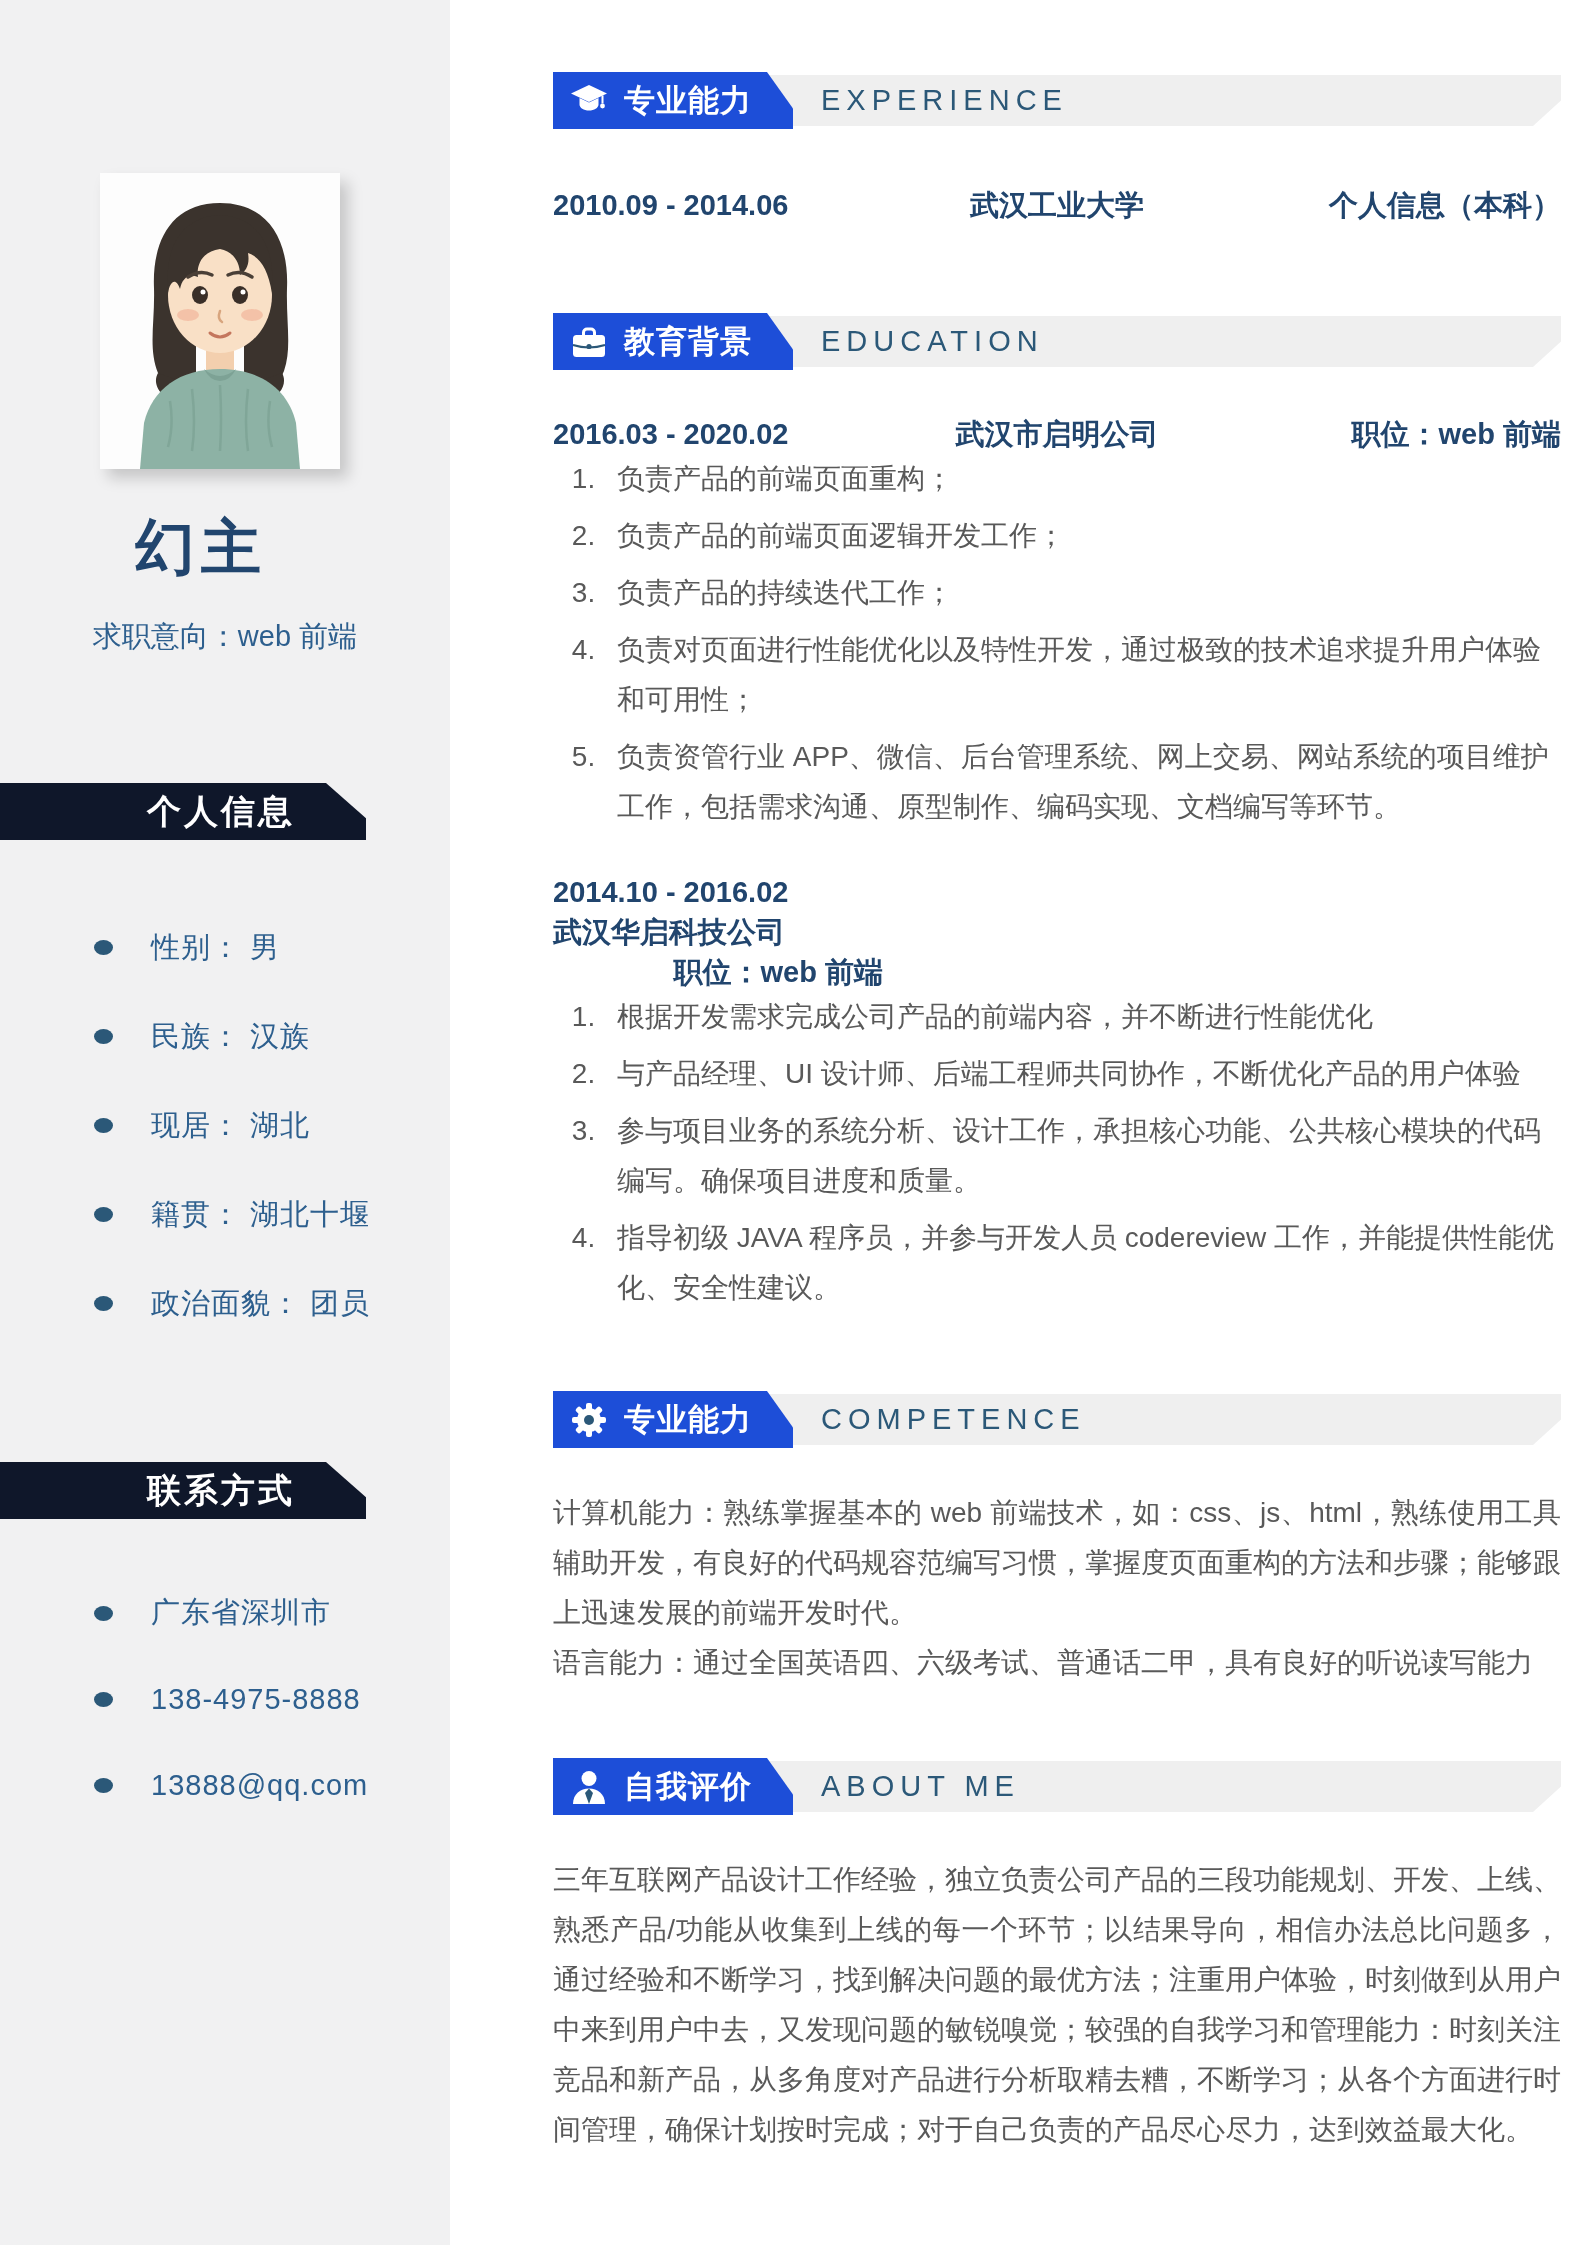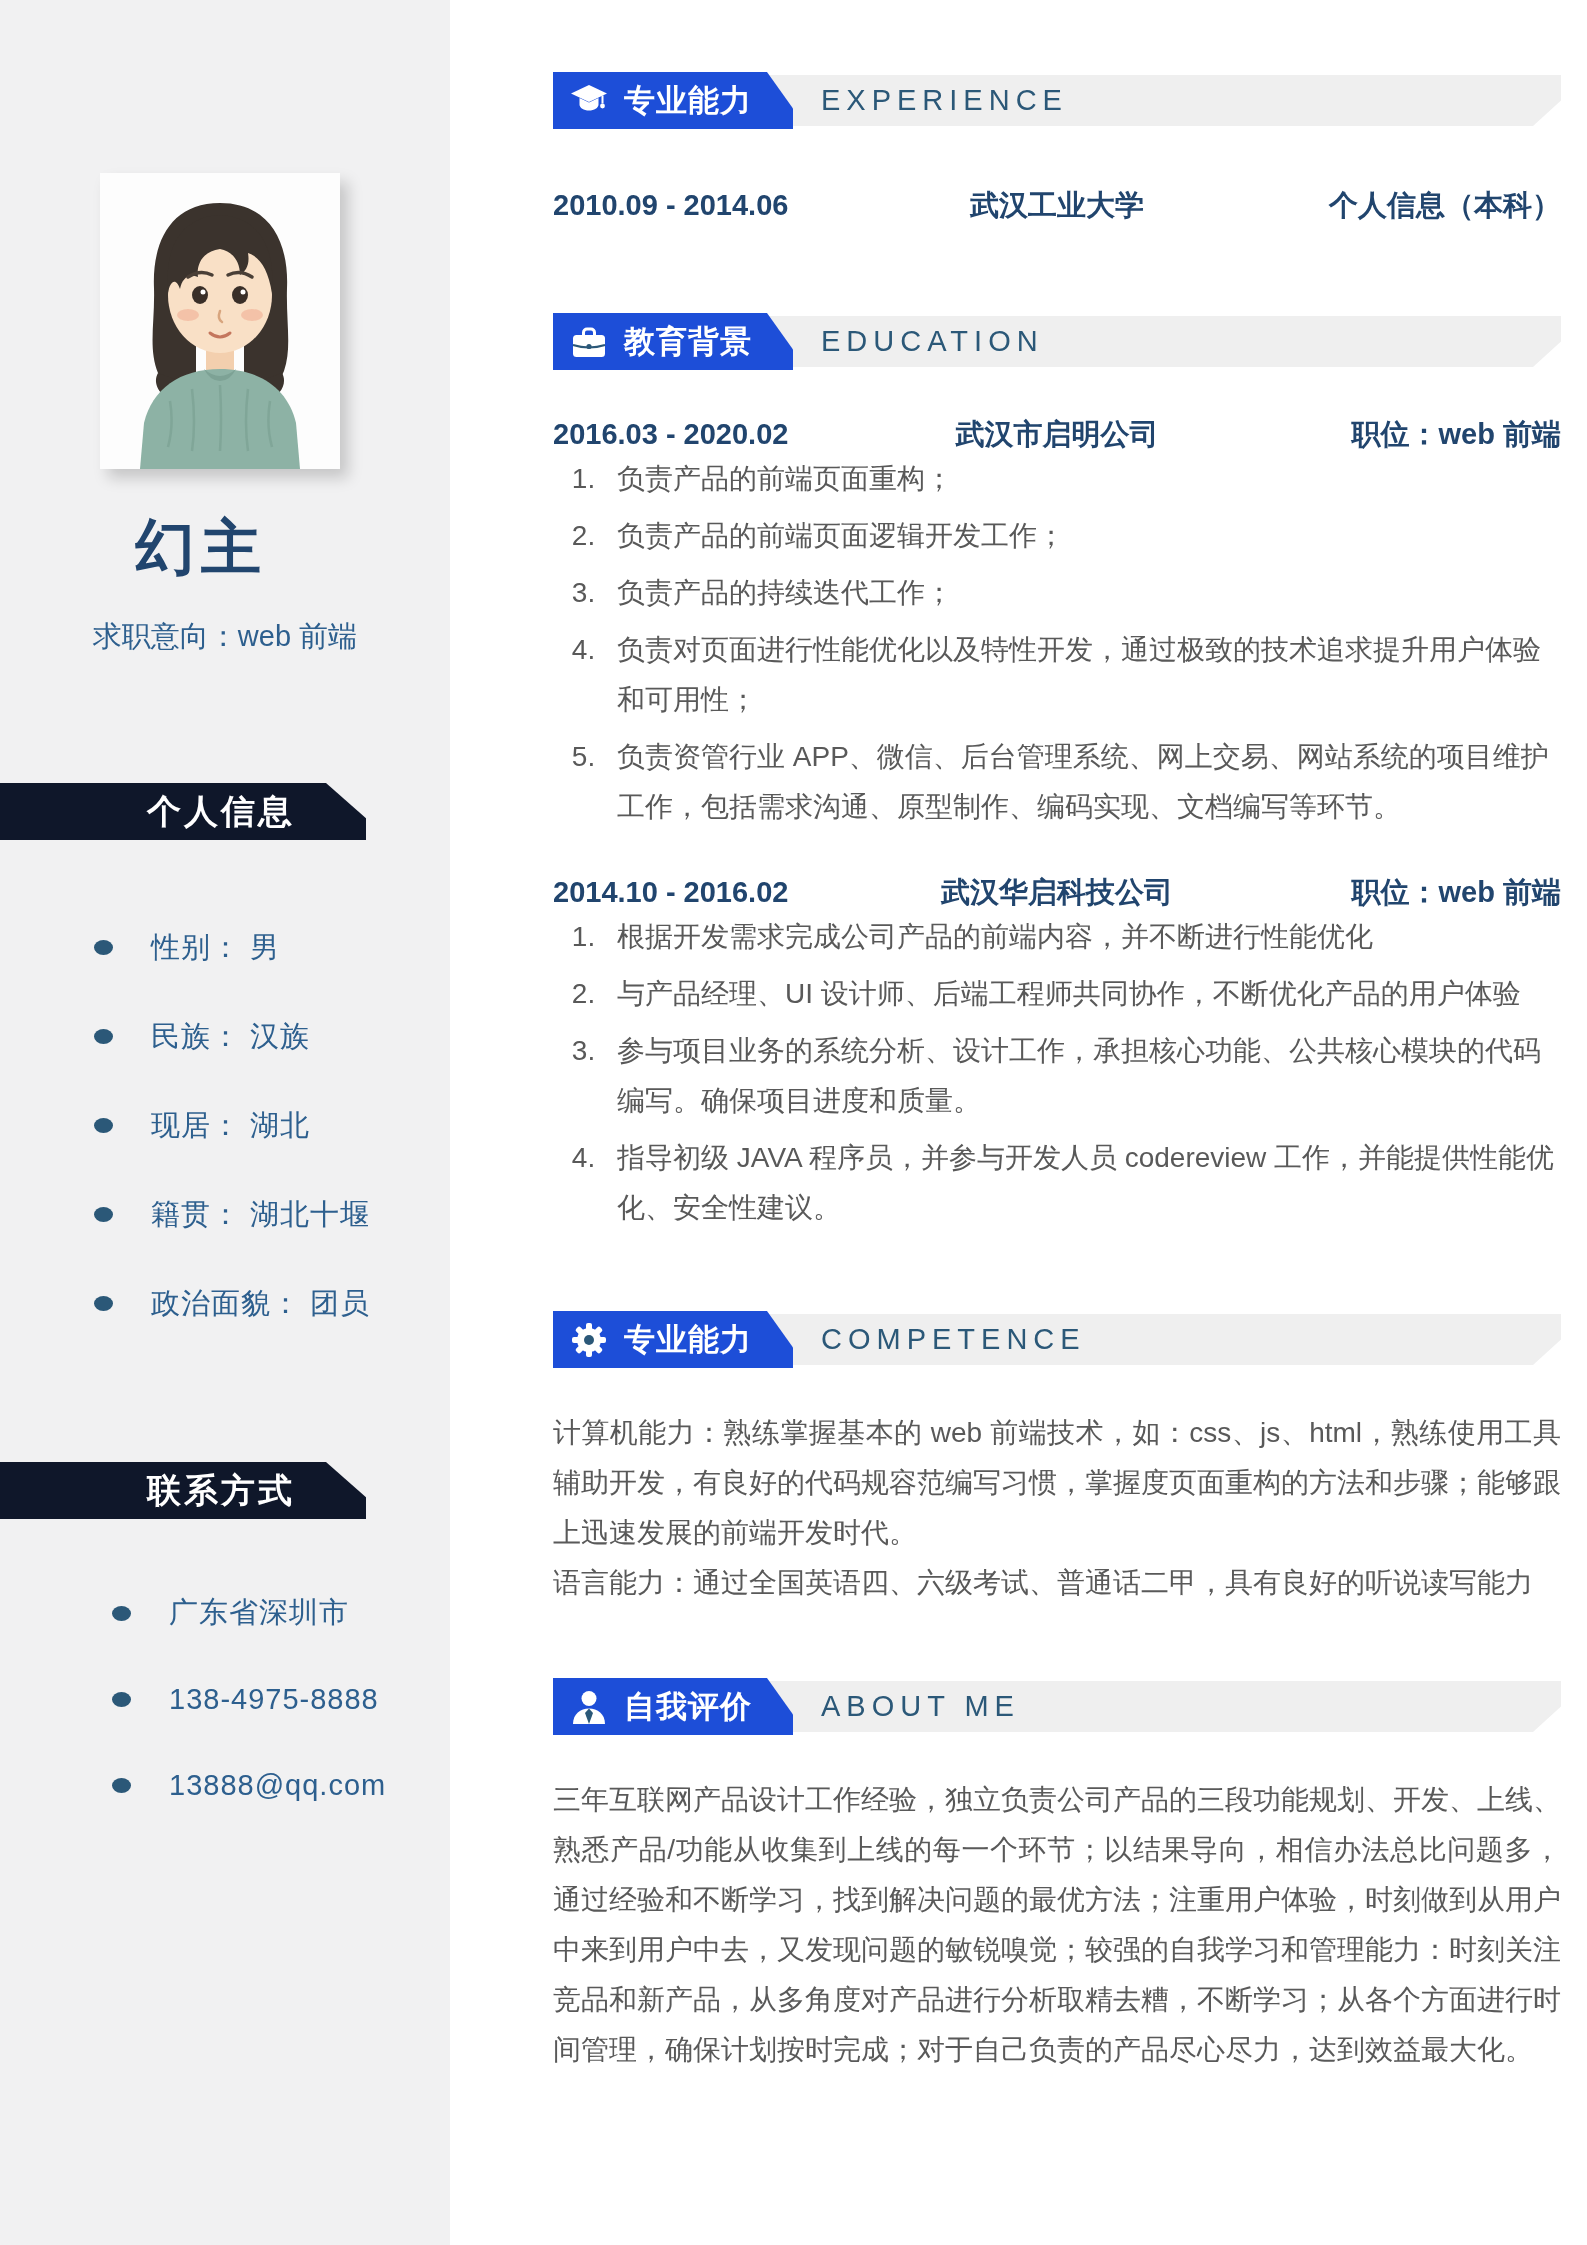--- a/index.html
+++ b/index.html
@@ -20,21 +20,21 @@
   .side-banner { position:absolute; left:0; width:366px; height:57px; background:#0f172a;
                  clip-path:polygon(0 0, calc(100% - 40px) 0, 100% 62%, 100% 100%, 0 100%);
                  display:flex; align-items:center; justify-content:center; padding-left:76px;
                  color:#ffffff; font-size:34px; font-weight:bold; letter-spacing:3px; }
   .banner-personal { top:783px; }
   .banner-contact  { top:1462px; }
   .side-list { position:absolute; left:0; width:450px; }
   .list-personal { top:903px; }
   .list-contact  { top:1570px; }
   .side-item { display:flex; align-items:center; height:89px; padding-left:94px; }
-  .list-contact .side-item { height:86px;margin-left:18px; }
+  .list-contact .side-item { height:86px; }
   .side-dot { width:19px; height:15px; border-radius:50%; background:#2b5878; margin-right:38px; flex:0 0 auto; }
   .side-item-text { font-size:29px; color:#2d5f8e; letter-spacing:1px; }
 
   
   .main { position:absolute; left:553px; top:0; width:1008px; }
 
   .sec-header { position:relative; height:57px; }
   .sec-banner { position:absolute; left:0; right:0; top:3px; bottom:3px; background:#efefef;
                 clip-path:polygon(0 0, 100% 0, 100% 50%, calc(100% - 28px) 100%, 0 100%); }
   .sec-tab { position:absolute; left:0; top:0; bottom:0; width:240px; background:#1d4ed8;
@@ -49,21 +49,21 @@
                color:#21456e; line-height:40px; }
   .entry-row .e-date { width:330px; }
   .entry-row .e-org  { flex:1; text-align:center; }
   .entry-row .e-pos  { width:330px; text-align:right; }
 
   .mt-h1 { margin-top:72px; }
   .mt-row1 { margin-top:56px; }
   .mt-h2 { margin-top:88px; }
   .mt-row2 { margin-top:44px; }
   .mt-list { margin-top:18px; }
-  .mt-row3 { margin-top:40px; }
+  .mt-row3 { margin-top:40px;flex-direction:column; }
   .mt-h3 { margin-top:78px; }
   .mt-para { margin-top:40px; }
   .mt-h4 { margin-top:70px; }
 
   ol.duties { margin:0; padding-left:50px; list-style:decimal outside; }
   ol.duties li { font-size:28px; color:#595959; line-height:50px; margin-bottom:7px; padding-left:14px; }
   ol.duties li::marker { color:#595959; }
 
   .body-para { font-size:28px; color:#595959; line-height:50px; text-align:justify; }
 </style>

